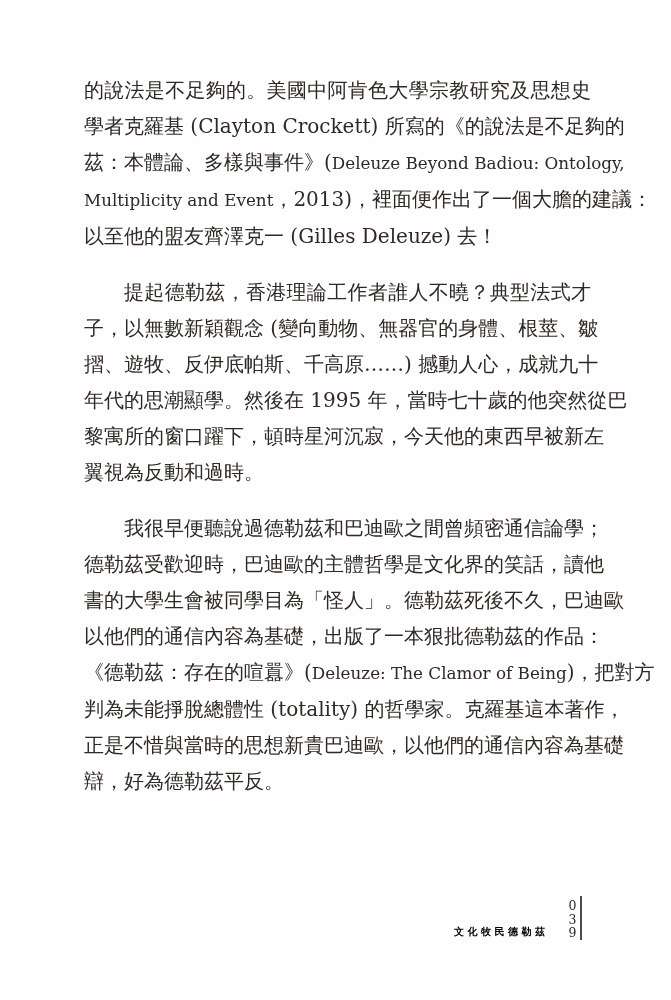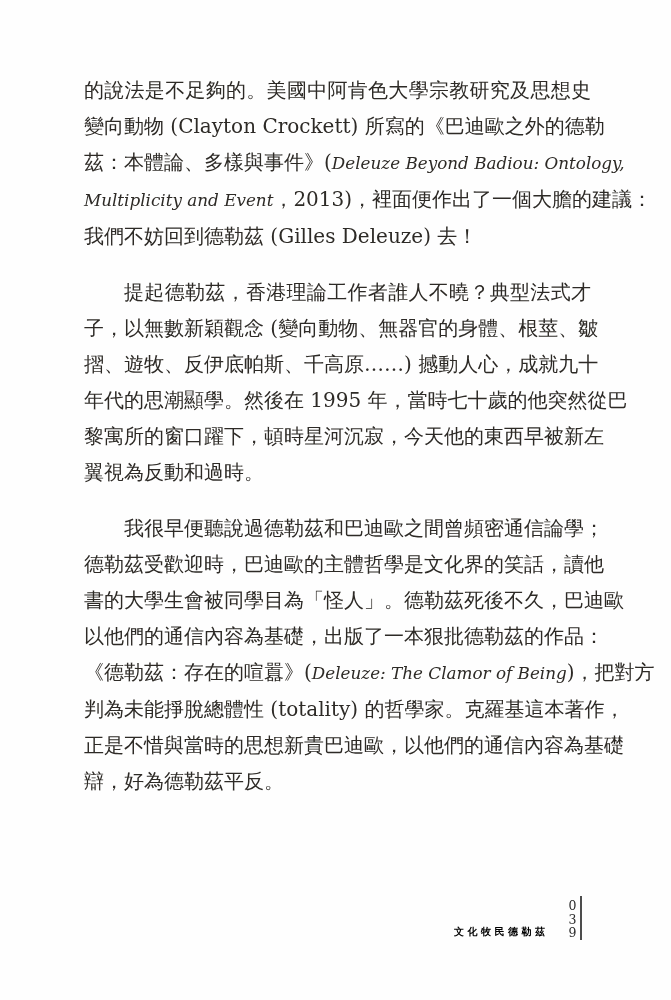--- a/index.html
+++ b/index.html
@@ -33,21 +33,20 @@
   .line.last {
     text-align-last: left;
   }
   .line.indent {
     text-indent: 2em;
   }
   .line.para-start {
     margin-top: 20px;
   }
   .run.latin-italic {
-    font-style: italic;
     font-size: 0.84em;
     letter-spacing: 0;
   }
   .footer-title {
     position: absolute;
     left: 454px;
     top: 925px;
     font-family: "DejaVu Sans", "Liberation Sans", sans-serif;
     font-weight: 700;
     font-size: 10px;
@@ -78,24 +77,24 @@
     background: #4d4d4d;
   }
 </style>
 </head>
 <body>
 
 <div class="page">
 
   <div class="body-text" id="body-text">
       <div class="line"><span class="run">的說法是不足夠的。美國中阿肯色大學宗教研究及思想史</span></div>
-      <div class="line"><span class="run">變向動物 (Clayton Crockett) 所寫的《巴迪歐之外的德勒</span></div>
+      <div class="line"><span class="run">學者克羅基 (Clayton Crockett) 所寫的《的說法是不足夠的</span></div>
       <div class="line"><span class="run">茲：本體論、多樣與事件》(</span><span class="run latin-italic">Deleuze Beyond Badiou: Ontology,</span></div>
       <div class="line"><span class="run latin-italic">Multiplicity and Event</span><span class="run">，2013)，裡面便作出了一個大膽的建議：</span></div>
-      <div class="line last"><span class="run">我們不妨回到德勒茲 (Gilles Deleuze) 去！</span></div>
+      <div class="line last"><span class="run">以至他的盟友齊澤克一 (Gilles Deleuze) 去！</span></div>
       <div class="line indent para-start"><span class="run">提起德勒茲，香港理論工作者誰人不曉？典型法式才</span></div>
       <div class="line"><span class="run">子，以無數新穎觀念 (變向動物、無器官的身體、根莖、皺</span></div>
       <div class="line"><span class="run">摺、遊牧、反伊底帕斯、千高原……) 撼動人心，成就九十</span></div>
       <div class="line"><span class="run">年代的思潮顯學。然後在 1995 年，當時七十歲的他突然從巴</span></div>
       <div class="line"><span class="run">黎寓所的窗口躍下，頓時星河沉寂，今天他的東西早被新左</span></div>
       <div class="line last"><span class="run">翼視為反動和過時。</span></div>
       <div class="line indent para-start"><span class="run">我很早便聽說過德勒茲和巴迪歐之間曾頻密通信論學；</span></div>
       <div class="line"><span class="run">德勒茲受歡迎時，巴迪歐的主體哲學是文化界的笑話，讀他</span></div>
       <div class="line"><span class="run">書的大學生會被同學目為「怪人」。德勒茲死後不久，巴迪歐</span></div>
       <div class="line"><span class="run">以他們的通信內容為基礎，出版了一本狠批德勒茲的作品：</span></div>

